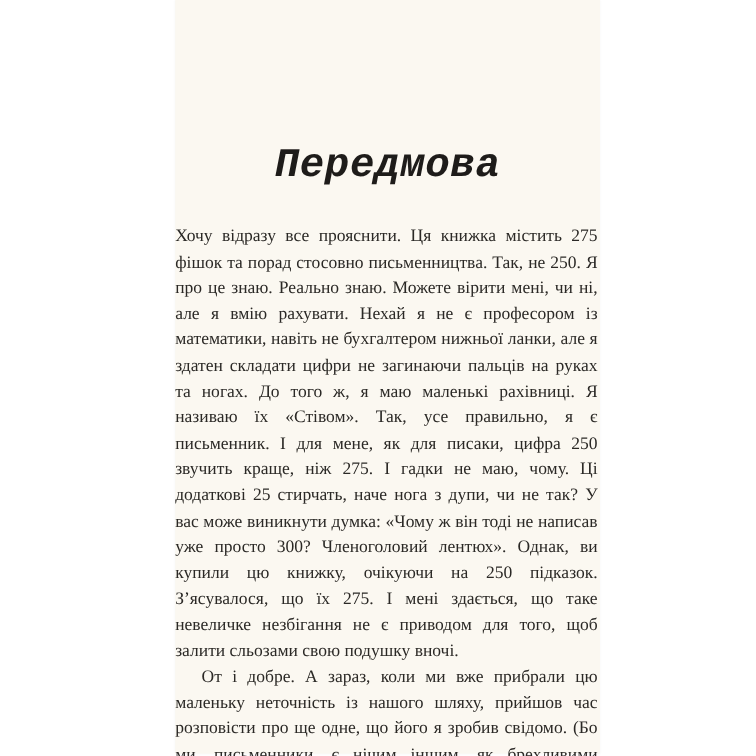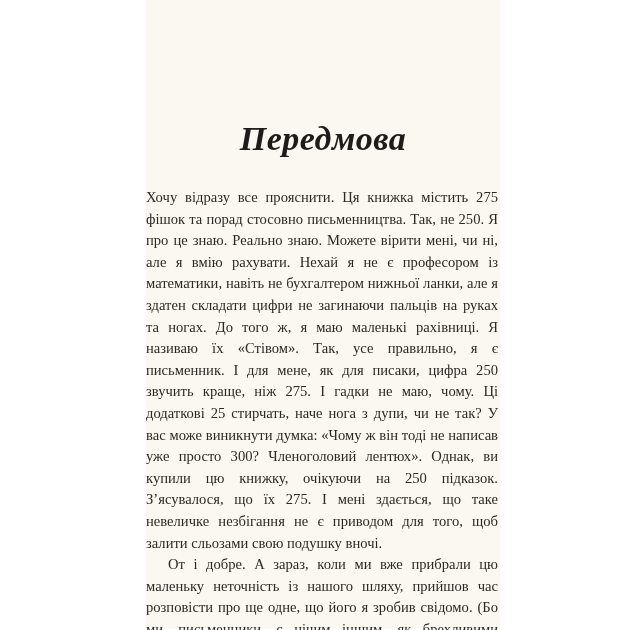--- a/index.html
+++ b/index.html
@@ -14,21 +14,21 @@
       left: 146px; top: 0;
       width: 354px; height: 628px;
       background: #fbf8f1;
       box-shadow: 0 0 2px rgba(0,0,0,0.04);
     }
     .title {
       position: absolute;
       left: 0; right: 0;
       top: 120px;
       text-align: center;
-      font-family: Liberation Serif, serif;
+      font-family: Liberation Mono, monospace;
       font-style: italic;
       font-size: 34px;
       font-weight: bold;
       color: #1e1c1a;
       letter-spacing: 0.5px;
     }
     .body-text {
       position: absolute;
       left: 0px;
       top: 187px;

